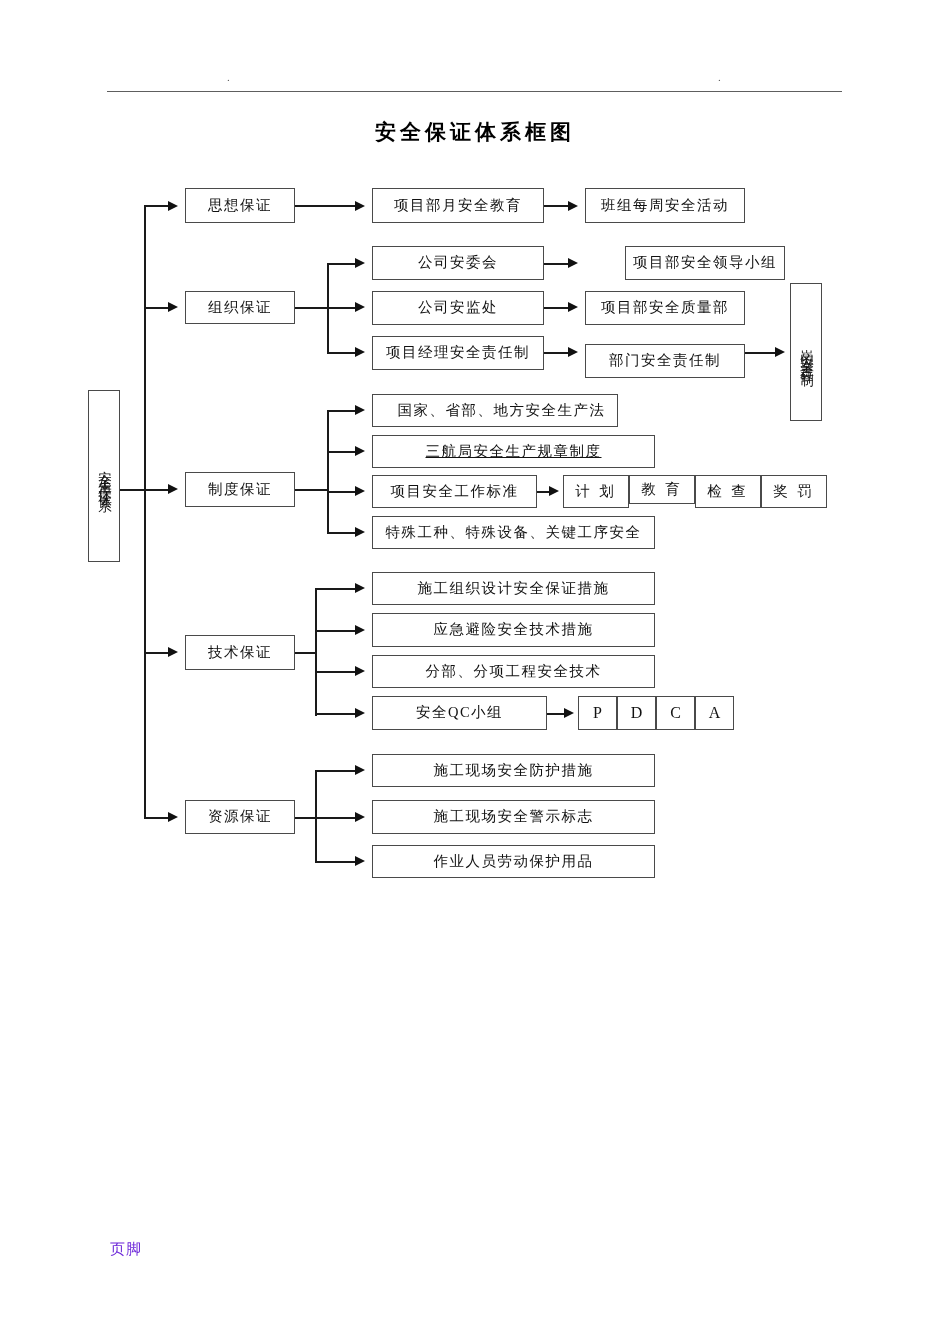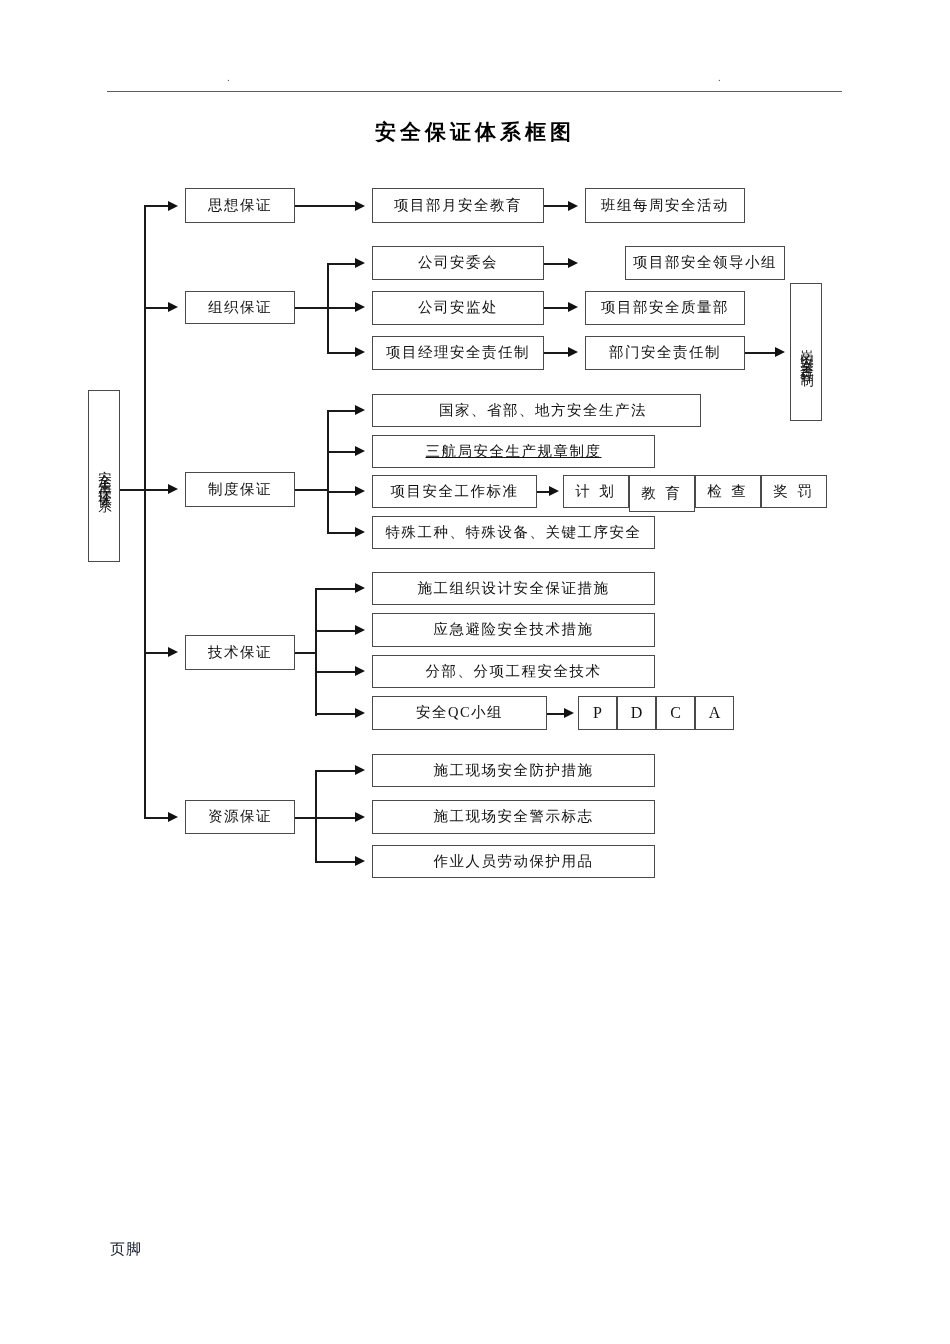--- a/index.html
+++ b/index.html
@@ -14,21 +14,21 @@
   
   .hdr-dot{position:absolute;font-size:11px;color:#5a5a5a;line-height:1;}
   .hdr-rule{position:absolute;left:107px;top:91px;width:735px;height:0;
             border-top:1.6px solid #5e5e5e;}
 
   .title{position:absolute;left:0;top:118px;width:950px;text-align:center;
          font-size:21px;font-weight:bold;letter-spacing:4px;color:#000;
          font-family:"DejaVu Sans","Liberation Sans",sans-serif;}
 
   
-  .footer{position:absolute;left:110px;top:1240px;font-size:15px;color:#0f172a;
+  .footer{position:absolute;left:110px;top:1240px;font-size:15px;color:#6d28d9;
           letter-spacing:1px;}
 
   
   .node{position:absolute;box-sizing:border-box;border:1.3px solid #4a4a4a;
         background:#fff;display:flex;align-items:center;justify-content:center;
         text-align:center;color:#111;line-height:1.1;}
   .node span{display:block;}
   .n-lv1{font-size:14.5px;letter-spacing:1.5px;}
   .n-lv2{font-size:14.5px;letter-spacing:1.5px;}
   .n-lv3{font-size:14.5px;letter-spacing:1.5px;}
@@ -119,62 +119,62 @@
     <span>项目部安全质量部</span>
   </div>
 
   <div class="ln lnh-b" style="left:327px;top:352px;width:30px;"></div>
   <div class="ah" style="left:355px;top:347px;"></div>
   <div class="node n-lv2" style="left:372px;top:336px;width:172px;height:34px;">
     <span>项目经理安全责任制</span>
   </div>
   <div class="ln lnh-b" style="left:544px;top:352px;width:26px;"></div>
   <div class="ah" style="left:568px;top:347px;"></div>
-  <div class="node n-lv3" style="left:585px;top:336px;width:160px;height:34px;">
+  <div class="node n-lv3" style="left:585px;top:344px;width:160px;height:34px;">
     <span>部门安全责任制</span>
   </div>
 
   <div class="ln lnh-b" style="left:745px;top:352px;width:32px;"></div>
   <div class="ah" style="left:775px;top:347px;"></div>
   <div class="vnode" style="left:790px;top:283px;width:32px;height:138px;">
     <span>岗位安全责任制</span>
   </div>
 
   <div class="ln lnh-b" style="left:144px;top:489px;width:26px;"></div>
   <div class="ah" style="left:168px;top:484px;"></div>
   <div class="node n-lv1" style="left:185px;top:472px;width:110px;height:35px;">
     <span>制度保证</span>
   </div>
   <div class="ln lnh-b" style="left:295px;top:489px;width:34px;"></div>
   <div class="ln lnv-b" style="left:327px;top:410px;height:124px;"></div>
 
   <div class="ln lnh-b" style="left:327px;top:410px;width:30px;"></div>
   <div class="ah" style="left:355px;top:405px;"></div>
-  <div class="node n-lv2" style="left:372px;top:394px;width:329px;height:33px;padding-left:13px;">
+  <div class="node n-lv2" style="left:372px;top:394px;width:246px;height:33px;padding-left:13px;">
     <span>国家、省部、地方安全生产法</span>
   </div>
 
   <div class="ln lnh" style="left:327px;top:451px;width:30px;"></div>
   <div class="ah" style="left:355px;top:446px;"></div>
   <div class="node n-lv2" style="left:372px;top:435px;width:283px;height:33px;text-decoration:underline;">
     <span>三航局安全生产规章制度</span>
   </div>
 
   <div class="ln lnh" style="left:327px;top:491px;width:30px;"></div>
   <div class="ah" style="left:355px;top:486px;"></div>
   <div class="node n-lv2" style="left:372px;top:475px;width:165px;height:33px;">
     <span>项目安全工作标准</span>
   </div>
   <div class="ln lnh-b" style="left:537px;top:491px;width:14px;"></div>
   <div class="ah" style="left:549px;top:486px;"></div>
 
   <div class="node n-small" style="left:563px;top:475px;width:66px;height:33px;">
     <span>计 划</span>
   </div>
-  <div class="node n-small" style="left:629px;top:475px;width:66px;height:37px;">
+  <div class="node n-small" style="left:629px;top:475px;width:66px;height:29px;">
     <span>教 育</span>
   </div>
   <div class="node n-small" style="left:695px;top:475px;width:66px;height:33px;">
     <span>检 查</span>
   </div>
   <div class="node n-small" style="left:761px;top:475px;width:66px;height:33px;">
     <span>奖 罚</span>
   </div>
 
   <div class="ln lnh-b" style="left:327px;top:532px;width:30px;"></div>

